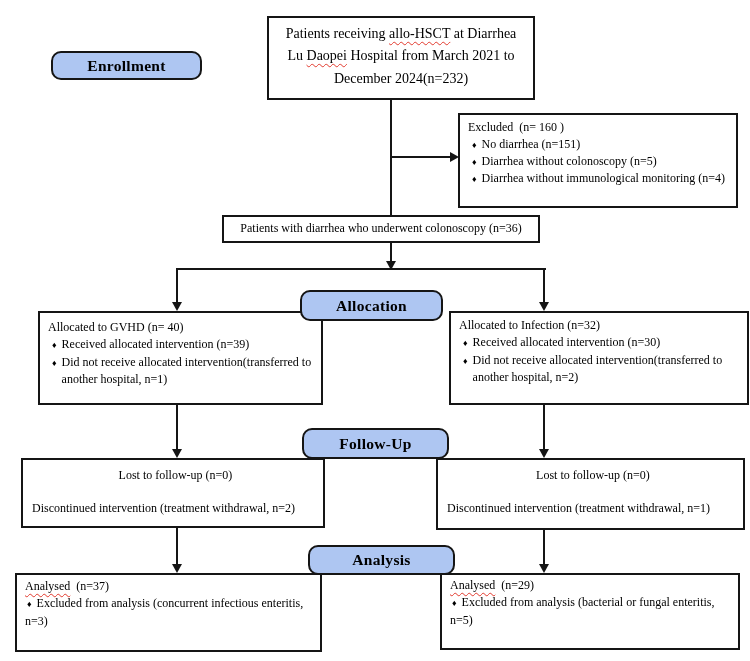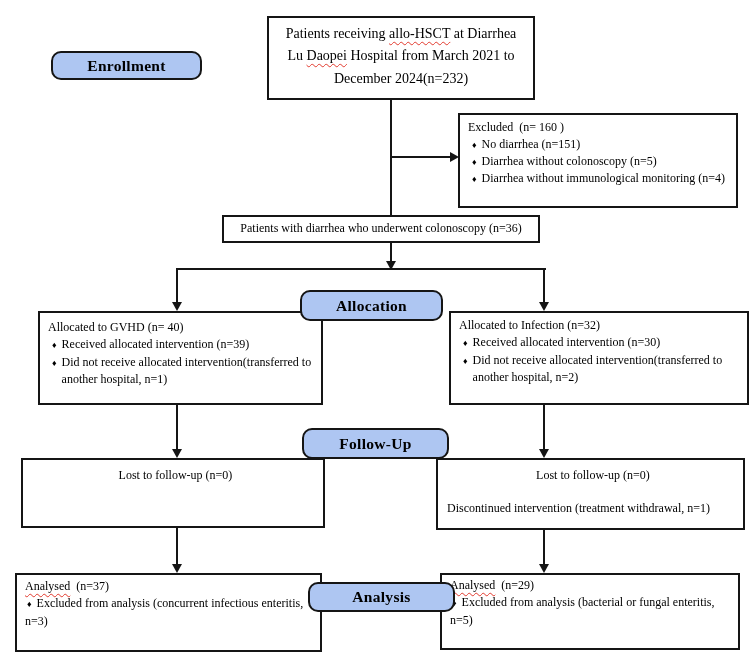--- a/index.html
+++ b/index.html
@@ -94,21 +94,21 @@
 
   <div class="stage" style="left:51px;top:51px;width:151px;height:29px;">
     <span>Enrollment</span>
   </div>
   <div class="stage" style="left:300px;top:290px;width:143px;height:31px;">
     <span>Allocation</span>
   </div>
   <div class="stage" style="left:302px;top:428px;width:147px;height:31px;">
     <span>Follow-Up</span>
   </div>
-  <div class="stage" style="left:308px;top:545px;width:147px;height:30px;margin-top:37px;">
+  <div class="stage" style="left:308px;top:545px;width:147px;height:30px;">
     <span>Analysis</span>
   </div>
 
   <div class="box" style="left:267px;top:16px;width:268px;height:84px;padding-top:5px;">
     <div class="topbox-line"><span>Patients receiving </span><span class="misspell">allo-HSCT</span><span> at Diarrhea</span></div>
     <div class="topbox-line"><span>Lu </span><span class="misspell">Daopei</span><span> Hospital from March 2021 to</span></div>
     <div class="topbox-line"><span>December 2024(n=232)</span></div>
   </div>
 
   <div class="box pad" style="left:458px;top:113px;width:280px;height:95px;line-height:1.42;">
@@ -150,20 +150,21 @@
       <span>Received allocated intervention (n=30)</span>
     </div>
     <div class="bullet-row">
       <span class="bullet">♦</span>
       <span>Did not receive allocated intervention(transferred to another hospital, n=2)</span>
     </div>
   </div>
 
   <div class="box" style="left:21px;top:458px;width:304px;height:70px;padding:7px 4px 4px 9px;">
     <p class="fu-line1">Lost to follow-up (n=0)</p>
+    <p class="fu-line2">Discontinued intervention (treatment withdrawal, n=2)</p>
   </div>
 
   <div class="box" style="left:436px;top:458px;width:309px;height:72px;padding:7px 4px 4px 9px;">
     <p class="fu-line1">Lost to follow-up (n=0)</p>
     <p class="fu-line2">Discontinued intervention (treatment withdrawal, n=1)</p>
   </div>
 
   <div class="box pad" style="left:15px;top:573px;width:307px;height:79px;padding-top:3px;font-family:Liberation Serif, serif;">
     <div class="title"><span class="misspell">Analysed</span><span>  (n=37)</span></div>
     <p class="hang"><span class="bullet-inline">♦</span><span>Excluded from analysis (concurrent infectious enteritis, n=3)</span></p>

